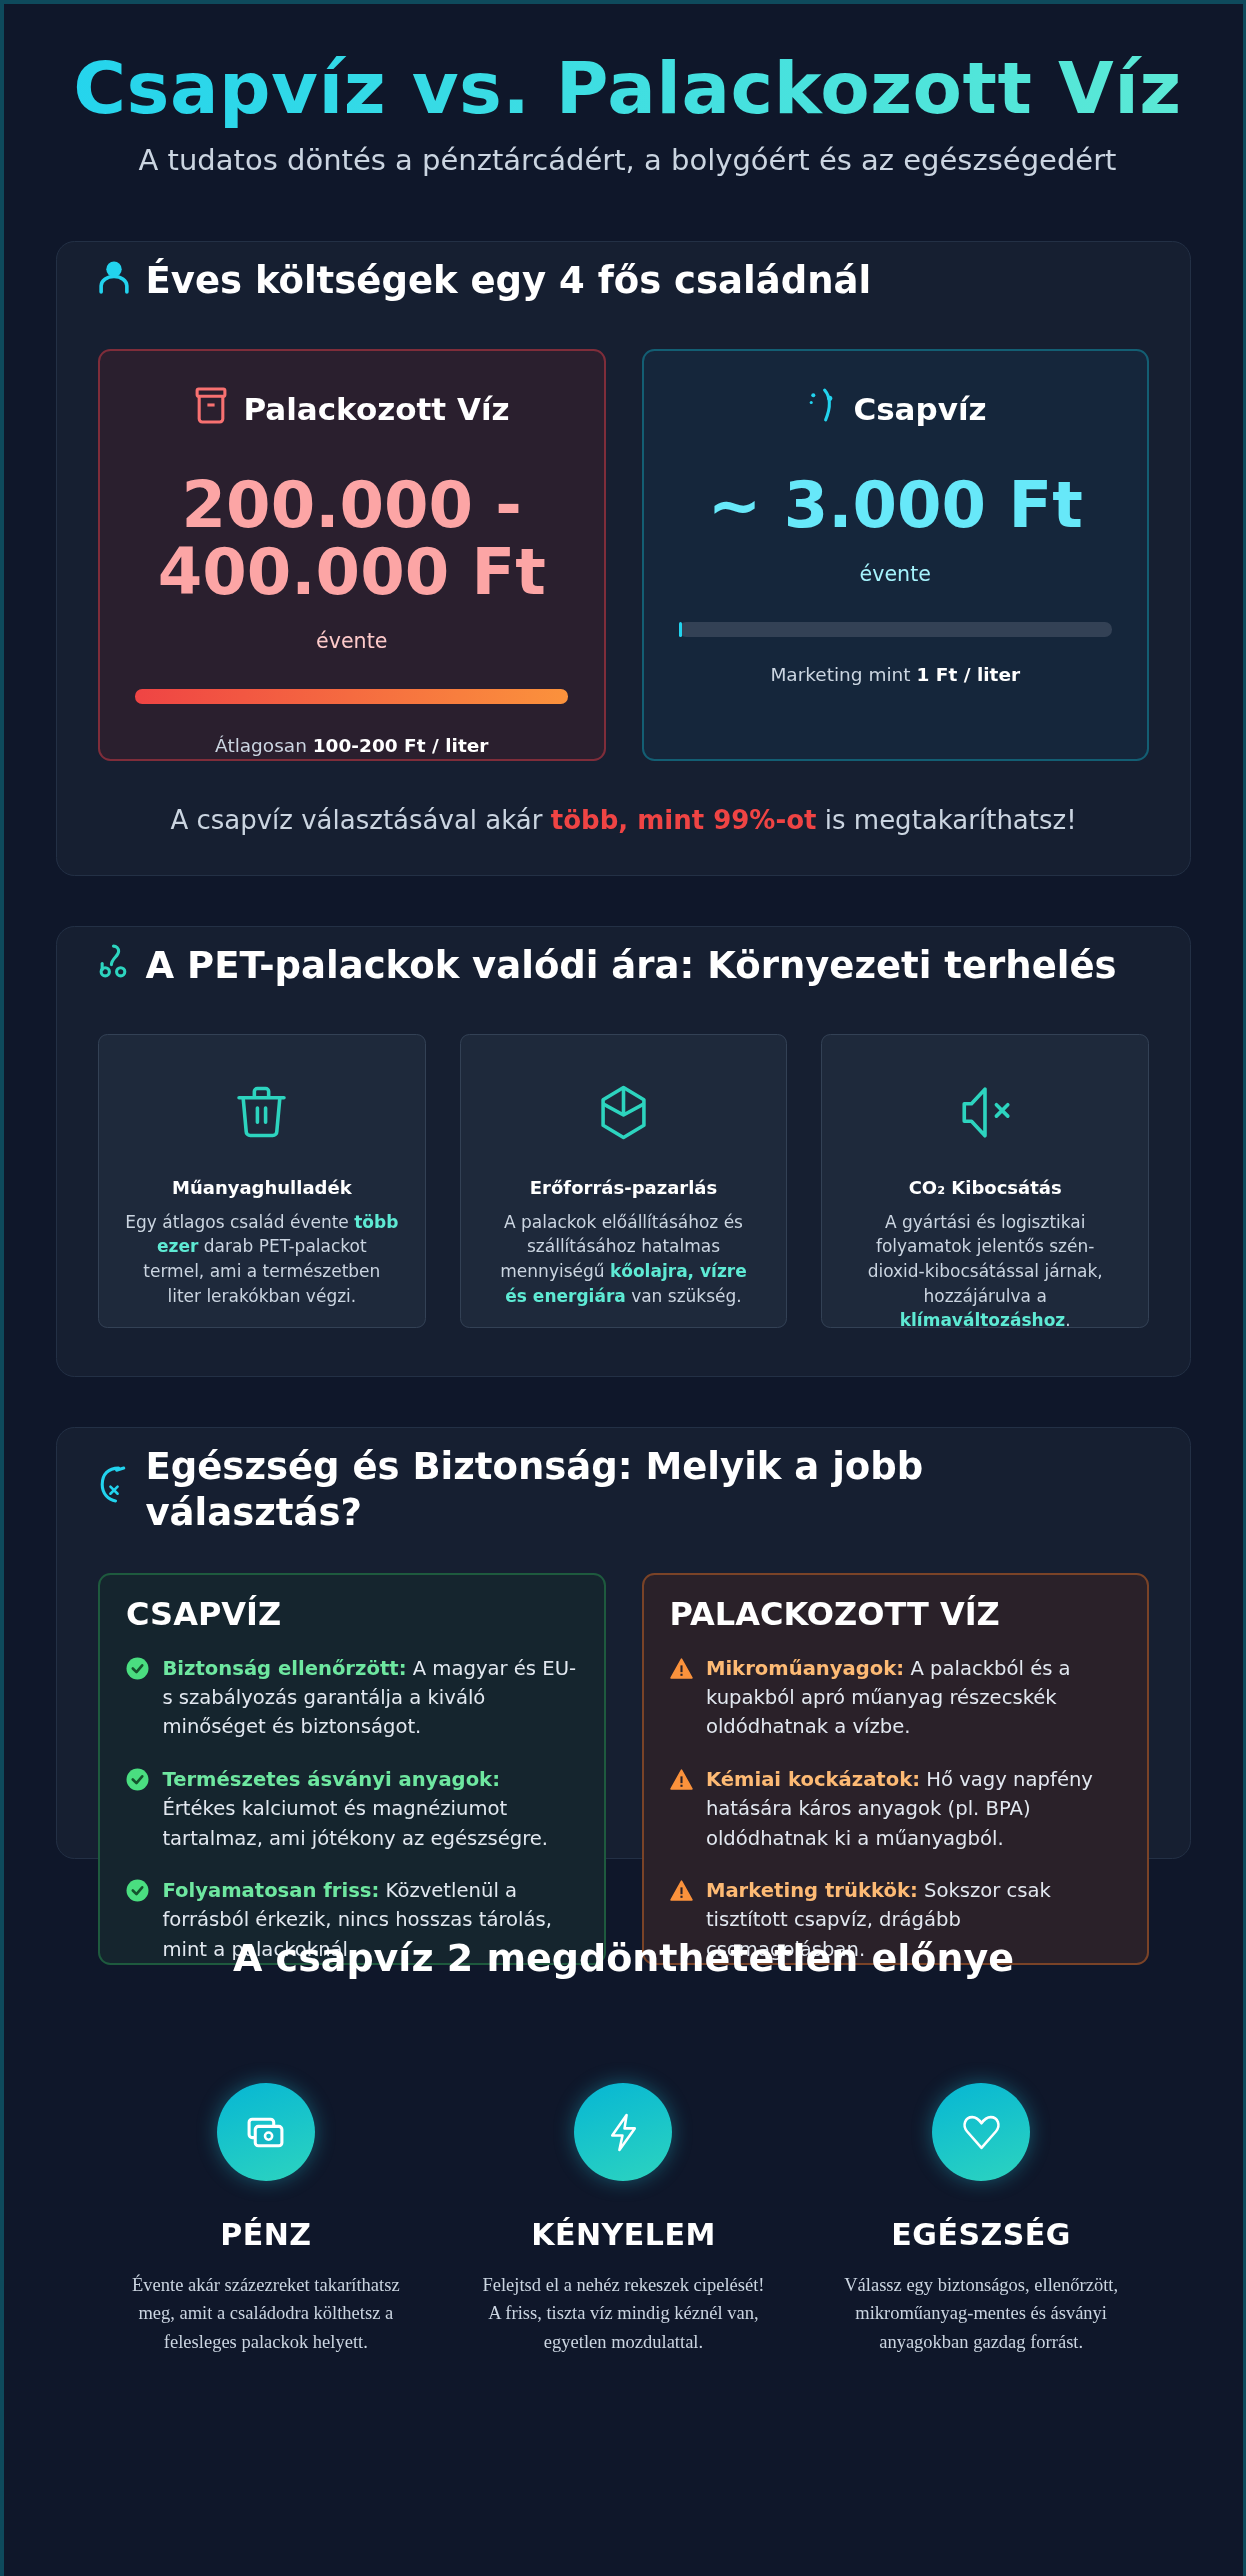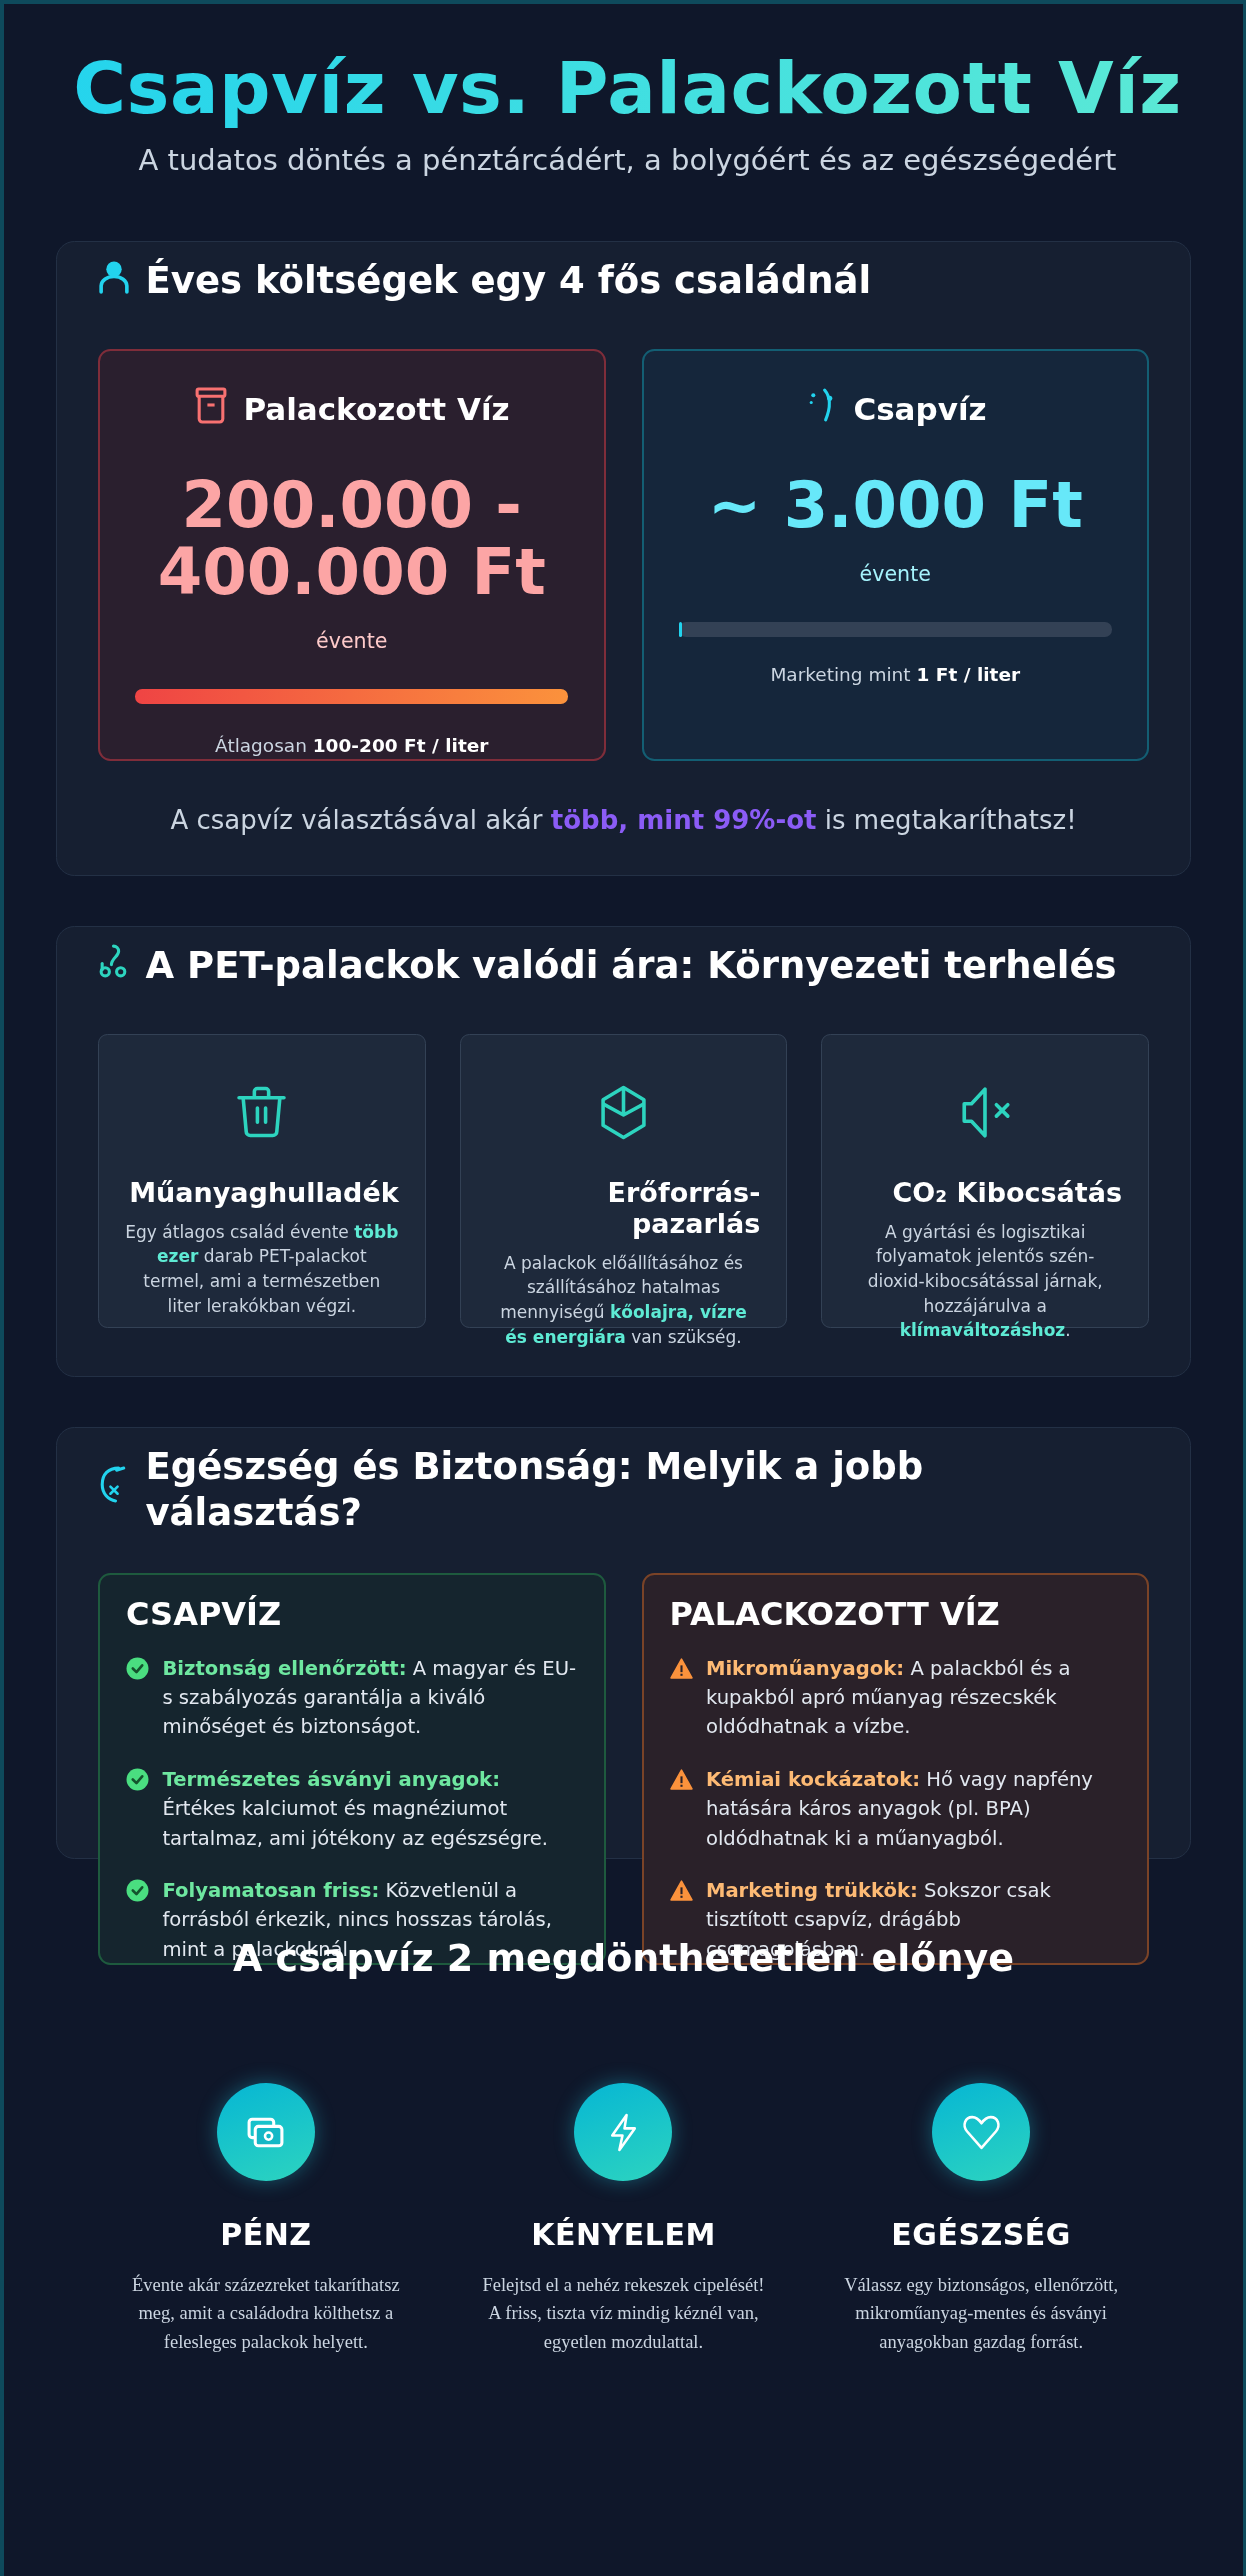--- a/index.html
+++ b/index.html
@@ -62,32 +62,32 @@
   .bar {
     height: 14.4px; border-radius: 7.2px; margin: 36px auto 0; width: 433px;
   }
   .bar.red { background: linear-gradient(90deg, #ef4444, #fb923c); }
   .bar.track { background: #334155; position: relative; }
   .bar.track .fill { position: absolute; left: 0; top: 0; bottom: 0; width: 3.1px; background: #22d3ee; border-radius: 1.5px; }
   .cost-card .note { font-size: 18.5px; color: #cbd5e1; margin-top: 31px; }
   .tap .note { margin-top: 27px; }
   .note b { color: #fff; }
   .savings { text-align: center; font-size: 26px; color: #cbd5e1; margin-top: 44px; }
-  .savings b { color: #8b5cf6; }
+  .savings b { color: #ef4444; }
 
   
   .env { margin-top: 50px; height: 451px; }
   .env-grid { display: flex; gap: 34px; margin-top: 46px; }
   .env-card {
     flex: 1; height: 294px; background: #1e293b;
     border: 1.5px solid #334155; border-radius: 9.3px;
     text-align: center; padding: 26px 26px 0;
   }
   .env-card .ico { height: 82px; display: flex; justify-content: center; align-items: center; margin-top: 10.3px; }
-  .env-card h3 { font-size: 27px; font-weight: 700; color: #fff; margin-top: 24px; text-align: right; }
+  .env-card h3 { font-size: 18px; font-weight: 700; color: #fff; margin-top: 24px; }
   .env-card p { font-size: 17px; color: #cbd5e1; line-height: 1.45; margin-top: 11.3px; }
   .env-card p b { color: #5eead4; }
 
   
   .health { margin-top: 50px; height: 432px; }
   .health .section-title { font-size: 37px; line-height: 1.25; }
   .health-grid { display: flex; gap: 36px; margin-top: 36px; }
   .health-card { flex: 1; height: 392px; border-radius: 12.4px; padding: 20.6px 26px; }
   .health-card.good { background: #15252e; border: 2.1px solid #1e5a3e; }
   .health-card.bad { background: #2a2129; border: 2.1px solid #7a4327; }

